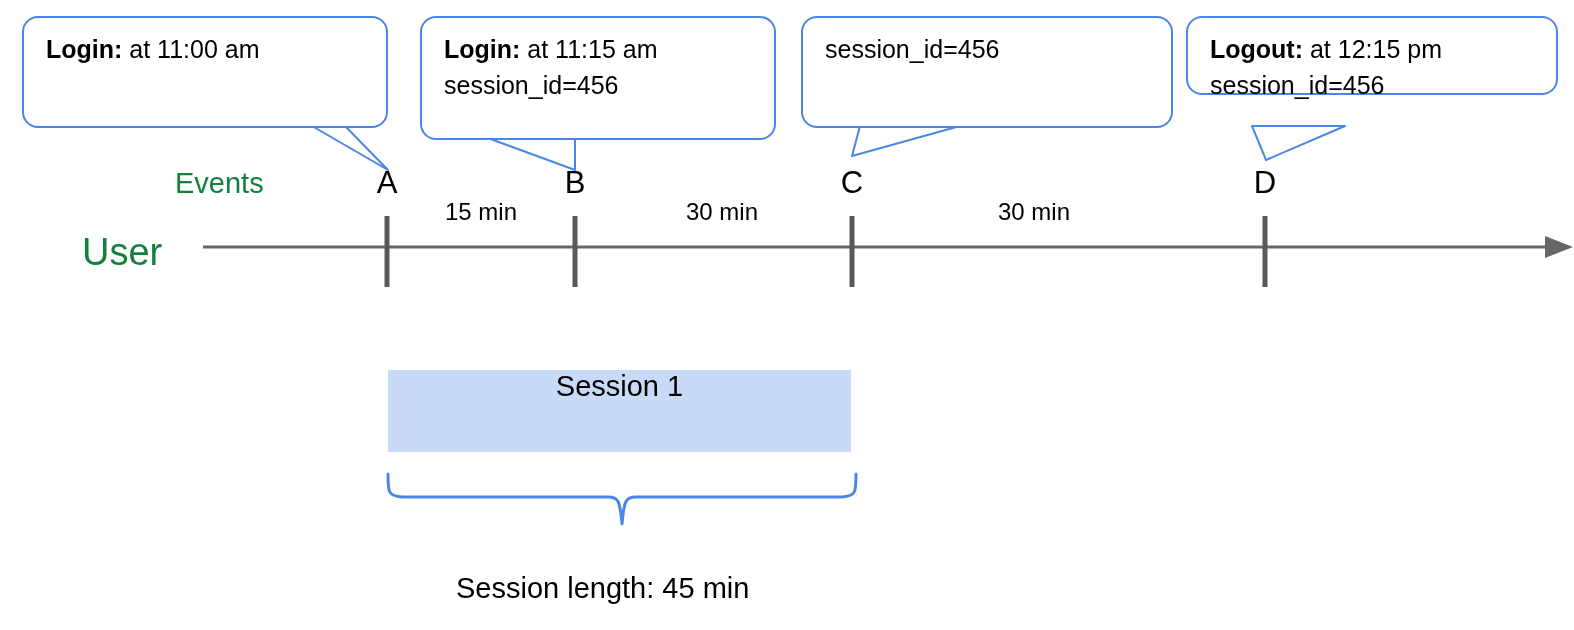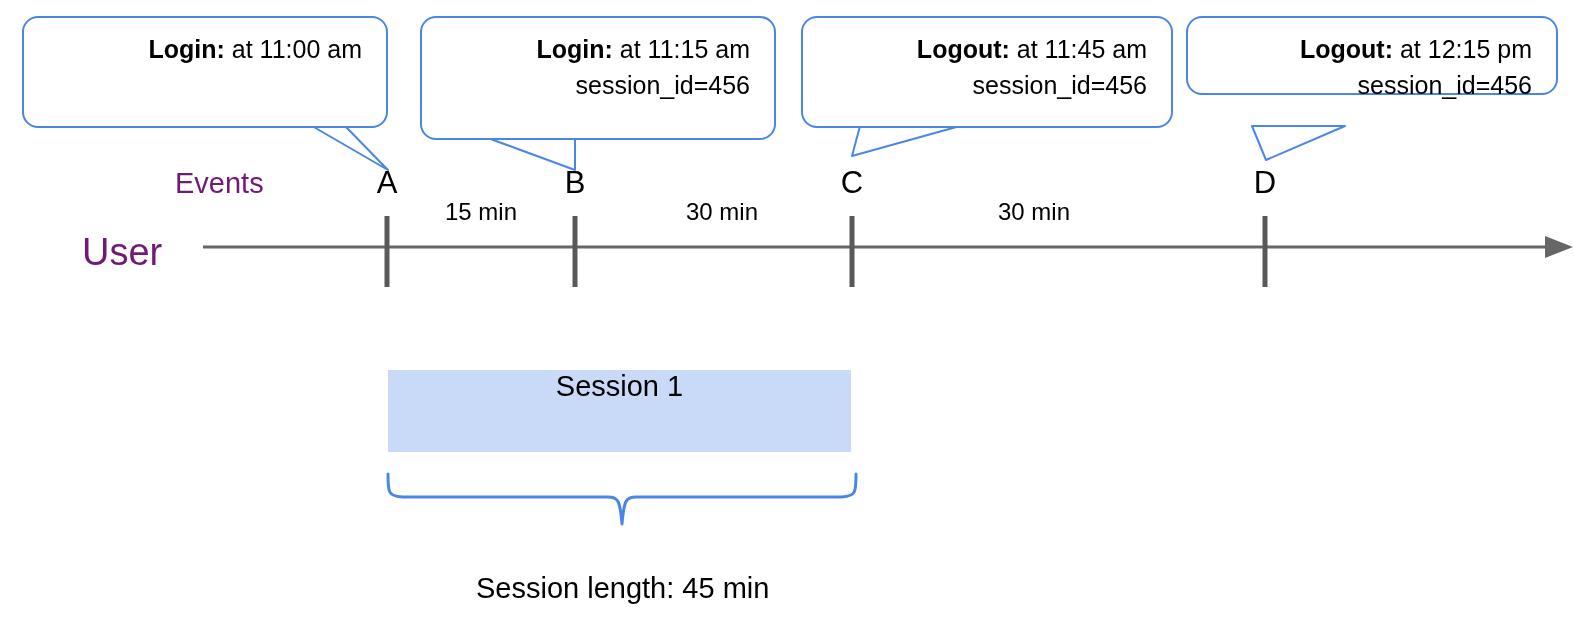--- a/index.html
+++ b/index.html
@@ -25,21 +25,20 @@
     box-sizing: border-box;
     border: 2px solid #4a86e8;
     border-radius: 16px;
     background: #ffffff;
     padding: 14px 24px 10px 22px;
     font-size: 25px;
     line-height: 1.42;
     color: #000000;
     white-space: nowrap;
     z-index: 3;
-    text-align: right;
   }
   .callout .ev-type { font-weight: bold; }
   .callout .ln { display: block; }
 
   .tail-svg {
     position: absolute;
     z-index: 2;
     overflow: visible;
     pointer-events: none;
   }
@@ -50,21 +49,21 @@
     left: 0;
     top: 0;
     width: 1574px;
     height: 630px;
     z-index: 1;
     overflow: visible;
   }
 
   .lbl {
     position: absolute;
-    color: #701a75;
+    color: #15803d;
     white-space: nowrap;
   }
   .lbl-events {
     font-size: 29px;
     left: 175px;
     top: 167px;
   }
   .lbl-user {
     font-size: 38px;
     left: 82px;
@@ -102,21 +101,20 @@
     position: absolute;
     z-index: 2;
     overflow: visible;
   }
 
   .caption {
     position: absolute;
     font-size: 29px;
     color: #000000;
     white-space: nowrap;
-    margin-left: 20px;
   }
 </style>
 </head>
 <body>
 
 <div id="stage">
 
   <svg class="tail-svg" style="left:0px; top:0px; width:1574px; height:630px;">
 
     <path d="M 312,126 L 388,170 L 345,126 Z" fill="#ffffff" stroke="#4a86e8" stroke-width="2" stroke-linejoin="round"></path>
@@ -137,21 +135,20 @@
   <div class="callout" style="left:22px; top:16px; width:366px; height:112px;">
     <span class="ln"><span class="ev-type">Login:</span><span> at 11:00 am</span></span>
   </div>
 
   <div class="callout" style="left:420px; top:16px; width:356px; height:124px;">
     <span class="ln"><span class="ev-type">Login:</span><span> at 11:15 am</span></span>
     <span class="ln">session_id=456</span>
   </div>
 
   <div class="callout" style="left:801px; top:16px; width:372px; height:112px;">
-    <span class="ln"><span class="ev-type">Logout:</span><span> at 11:45 am</span></span>
     <span class="ln">session_id=456</span>
   </div>
 
   <div class="callout" style="left:1186px; top:16px; width:372px; height:79px;">
     <span class="ln"><span class="ev-type">Logout:</span><span> at 12:15 pm</span></span>
     <span class="ln">session_id=456</span>
   </div>
 
   <svg class="axis-svg">
 

